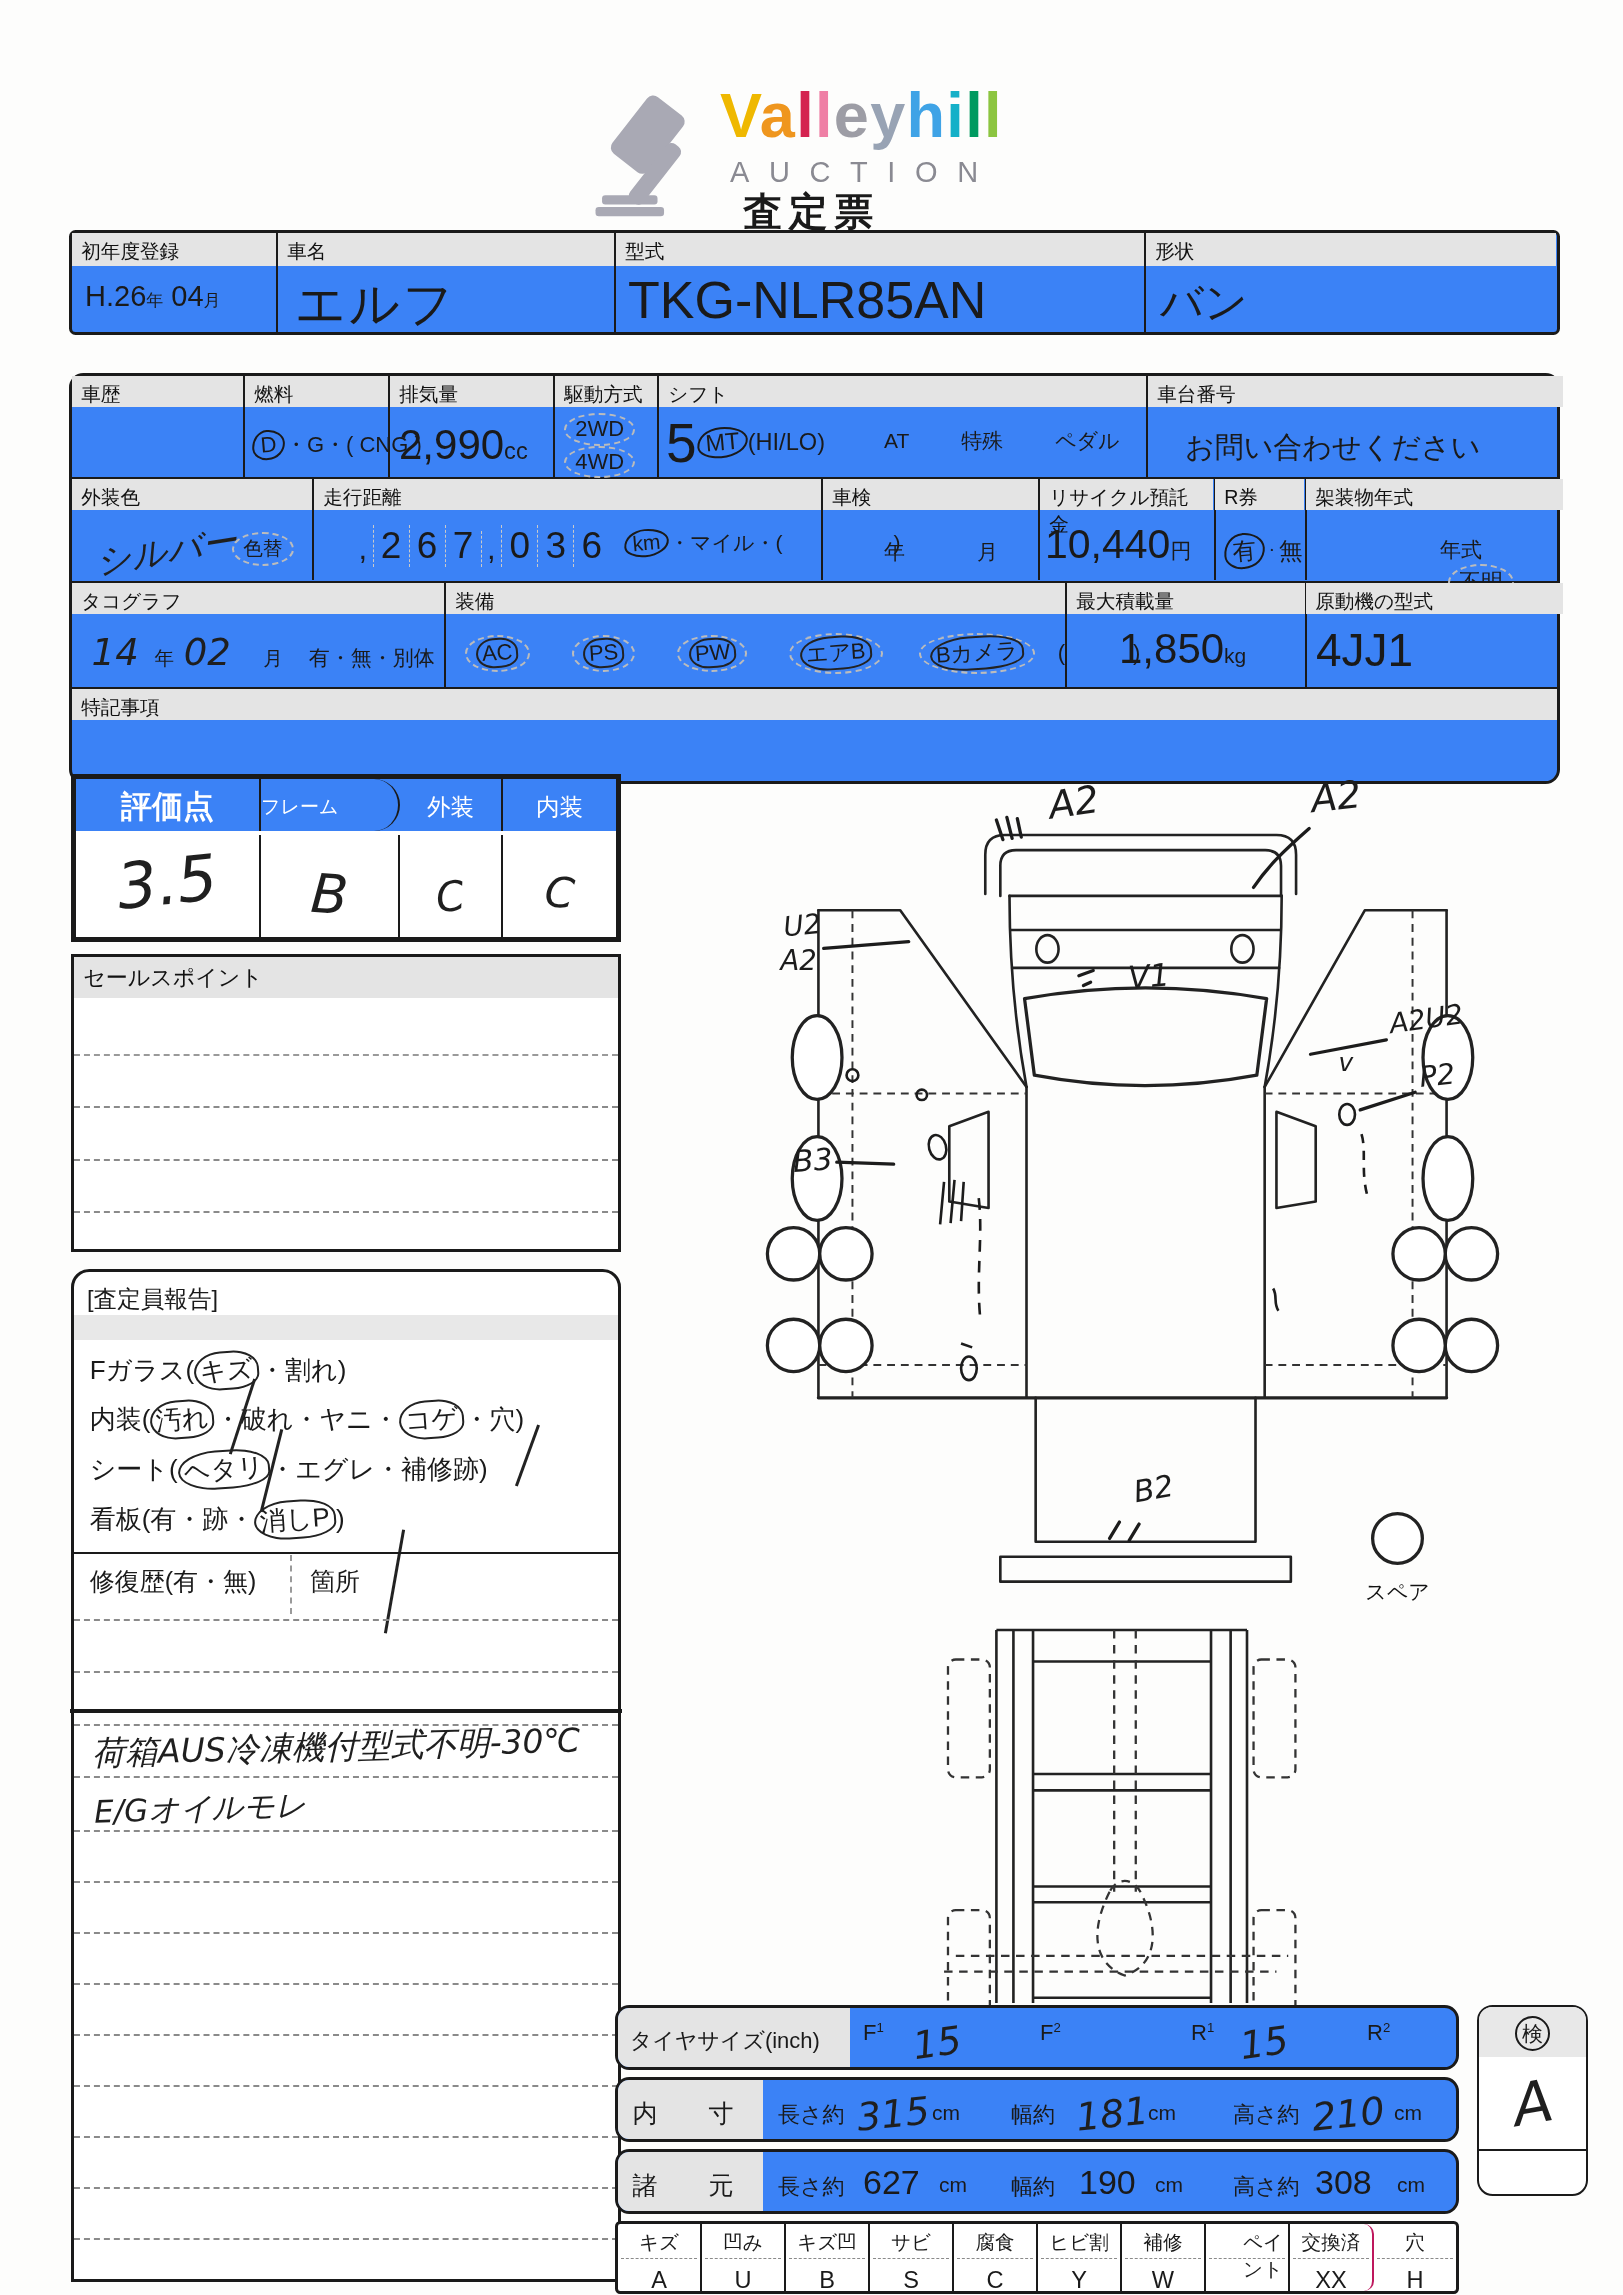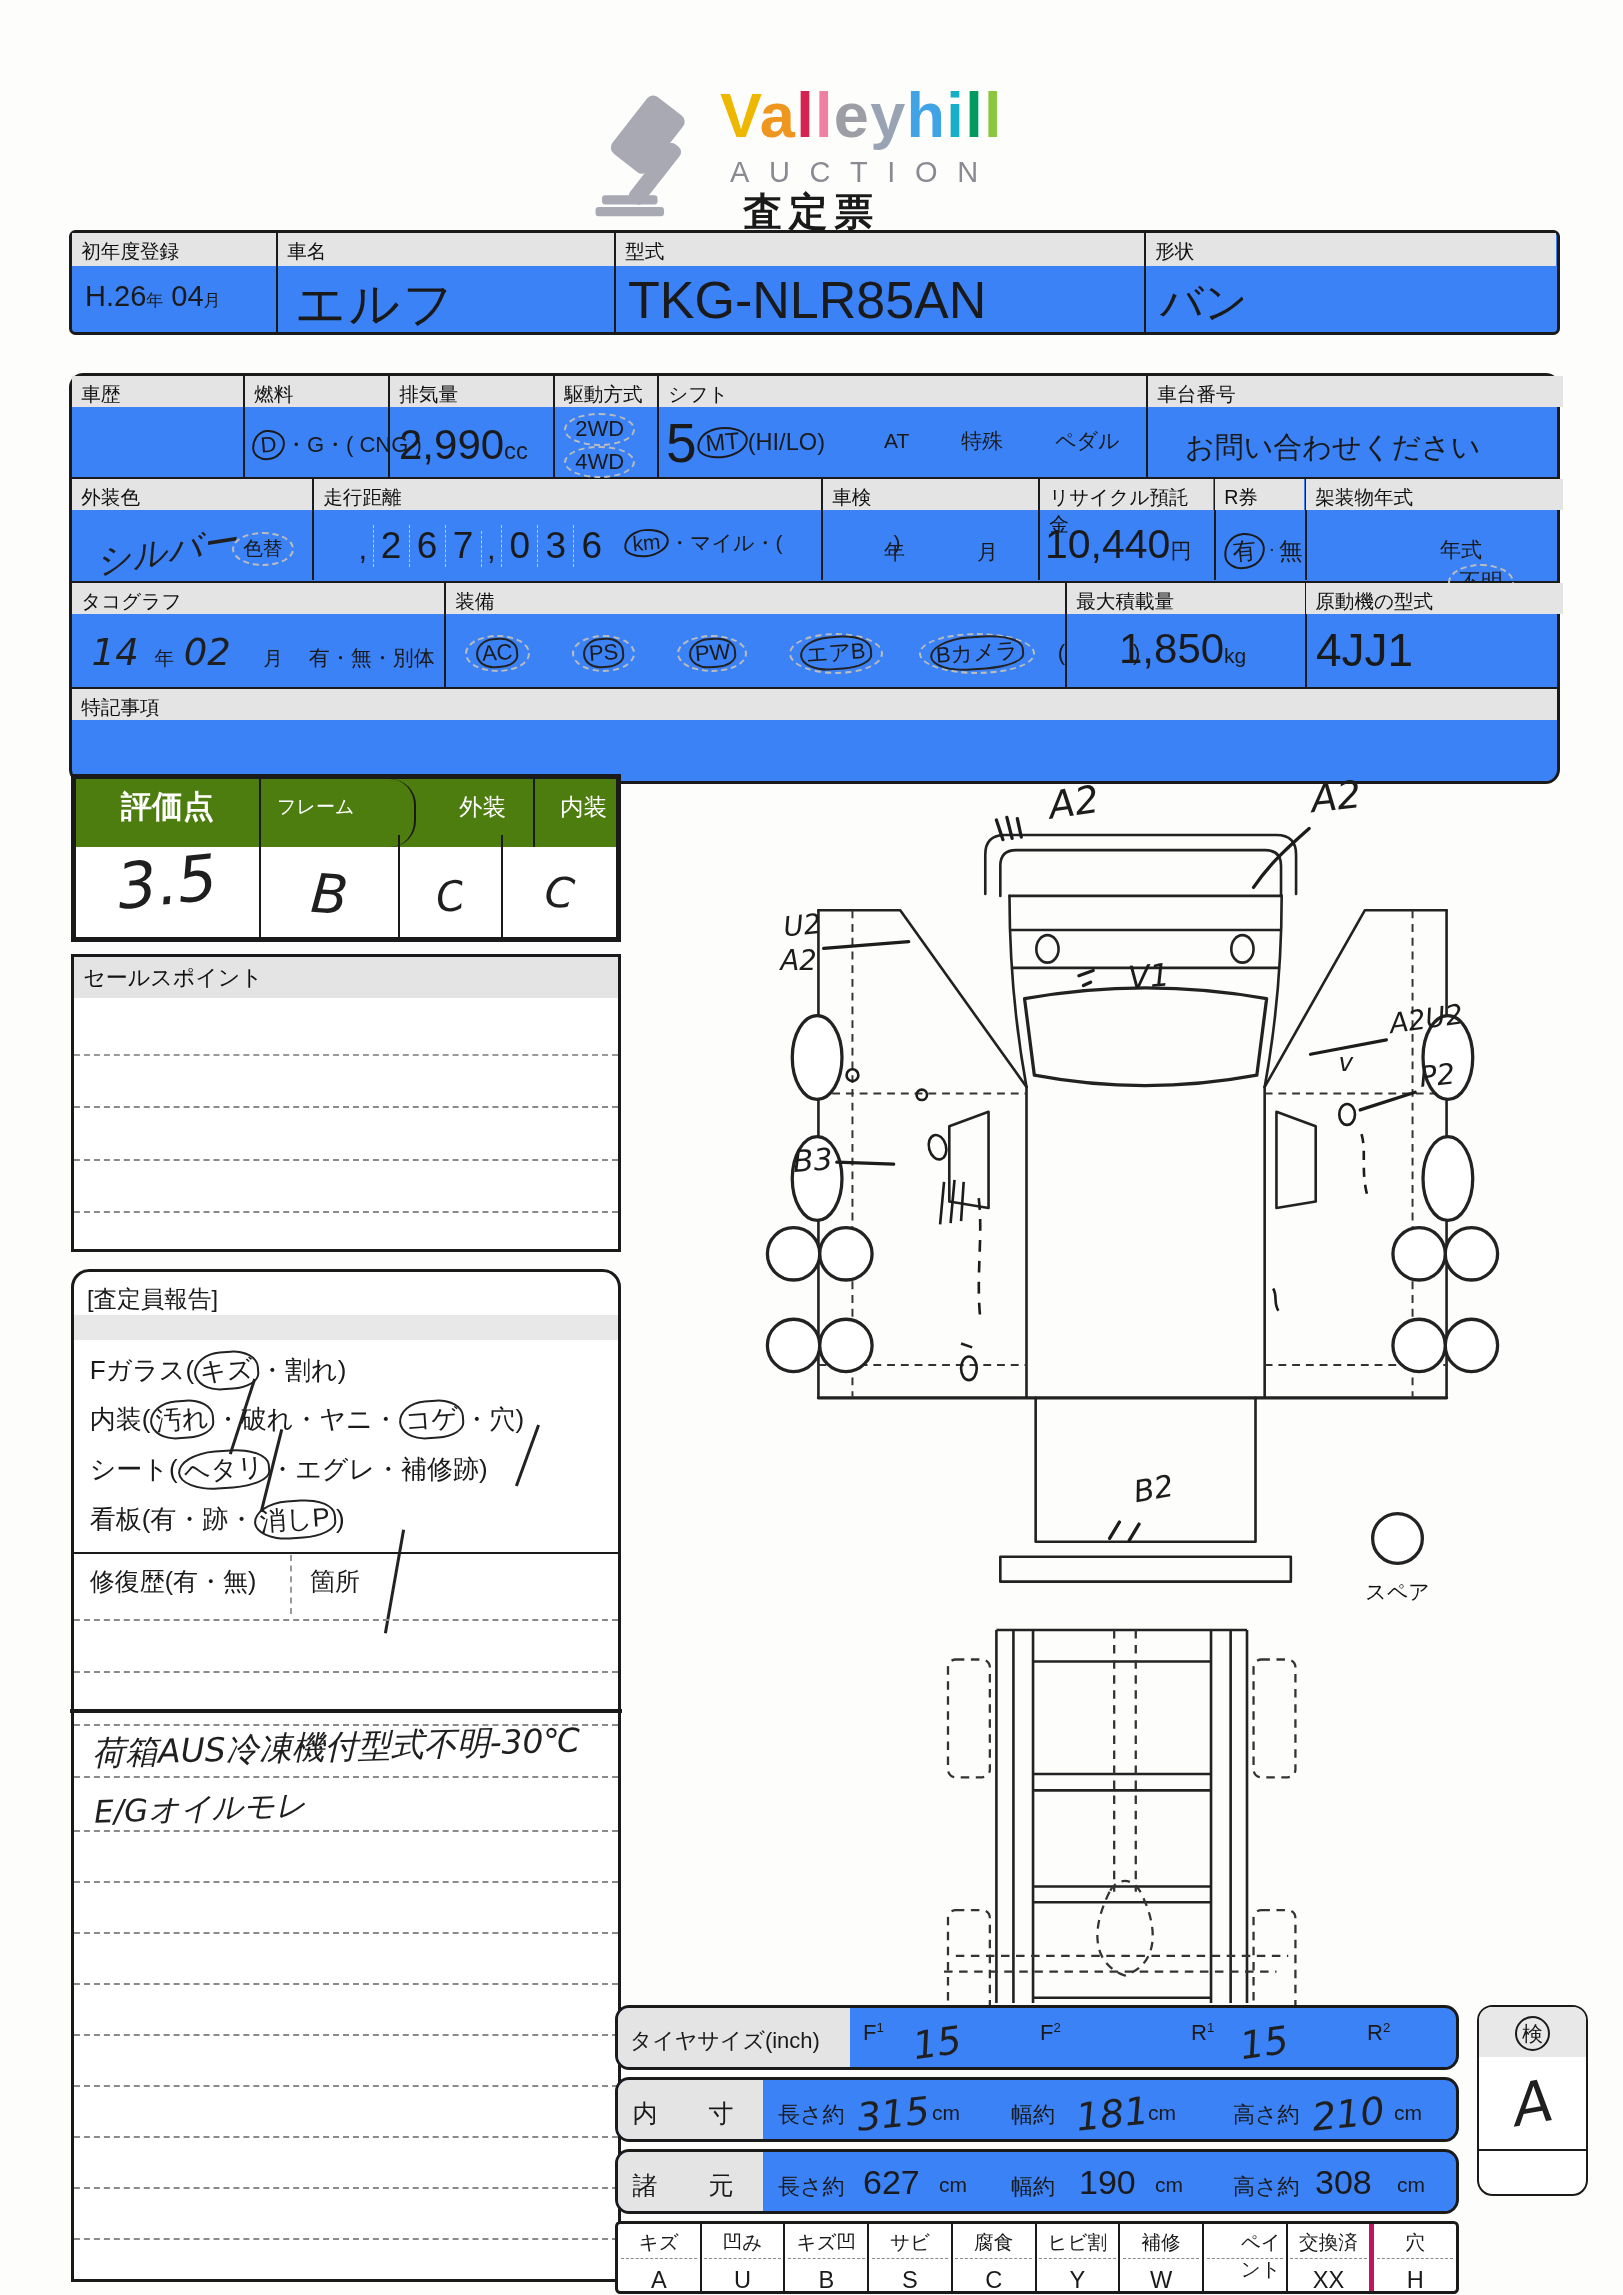--- a/index.html
+++ b/index.html
@@ -157,21 +157,21 @@
     </div>
     <div class="abs" style="left:1047px;top:249px;">
       <span style="font-size:42px;">1,850</span><span style="font-size:21px;">kg</span>
     </div>
     <div class="abs" style="left:1244px;top:247px;font-size:46px;">4JJ1</div>
 
     <div class="abs cell-label" style="left:0;top:313px;width:1485px;height:31px;">特記事項</div>
   </div>
 
   <div class="abs" style="left:71px;top:774px;width:550px;height:168px;border:5.9px solid #1a1a1a;box-sizing:border-box;background:#fff;">
-    <div class="abs" style="left:0;top:0;width:100%;height:68px;background:#4d7c0f;display:flex;gap:16px;">
+    <div class="abs" style="left:0;top:0;width:100%;height:52px;background:#3b82f6;display:flex;">
       <div style="width:185px;color:#fff;font-size:31px;font-weight:bold;text-align:center;line-height:56px;border-right:2.6px solid #1a1a1a;box-sizing:border-box;">評価点</div>
       <div style="width:139px;color:#fff;font-size:19px;text-align:left;line-height:56px;border-right:2.6px solid #1a1a1a;box-sizing:border-box;border-radius:26px;">フレーム</div>
       <div style="width:103px;color:#fff;font-size:23.6px;text-align:center;line-height:56px;border-right:2.6px solid #1a1a1a;box-sizing:border-box;">外装</div>
       <div style="flex:1;color:#fff;font-size:23.6px;text-align:center;line-height:56px;">内装</div>
     </div>
     <div class="abs" style="left:0;top:56px;right:0;bottom:0;display:flex;">
       <div style="width:185px;border-right:2.6px solid #1a1a1a;box-sizing:border-box;text-align:center;">
         <span class="hw" style="font-size:63px;display:inline-block;transform:rotate(-6deg);margin-top:10.5px;">3.5</span>
       </div>
       <div style="width:139px;border-right:2.6px solid #1a1a1a;box-sizing:border-box;text-align:center;">
@@ -439,21 +439,21 @@
     <div style="flex:1;border-right:2px solid #1a1a1a;position:relative;text-align:center;">
       <div style="font-size:19.6px;margin-top:5.2px;">補修</div>
       <div class="dashed-h" style="left:2.6px;right:2.6px;top:34px;border-top-width:1.3px;"></div>
       <div style="font-size:23.6px;margin-top:10.5px;">W</div>
     </div>
     <div style="flex:1;border-right:2px solid #1a1a1a;position:relative;text-align:center;">
       <div style="font-size:19.6px;margin-top:5.2px;padding-left:32px;">ペイント</div>
       <div class="dashed-h" style="left:2.6px;right:2.6px;top:34px;border-top-width:1.3px;"></div>
       <div style="font-size:23.6px;margin-top:10.5px;">P</div>
     </div>
-    <div style="flex:1;border-right:5px solid #be185d;position:relative;text-align:center;">
+    <div style="flex:1;border-right:2px solid #be185d;position:relative;text-align:center;border-radius:10px;">
       <div style="font-size:19.6px;margin-top:5.2px;">交換済</div>
       <div class="dashed-h" style="left:2.6px;right:2.6px;top:34px;border-top-width:1.3px;"></div>
       <div style="font-size:23.6px;margin-top:10.5px;">XX</div>
     </div>
     <div style="flex:1;position:relative;text-align:center;">
       <div style="font-size:19.6px;margin-top:5.2px;">穴</div>
       <div class="dashed-h" style="left:2.6px;right:2.6px;top:34px;border-top-width:1.3px;"></div>
       <div style="font-size:23.6px;margin-top:10.5px;">H</div>
     </div>
   </div>

